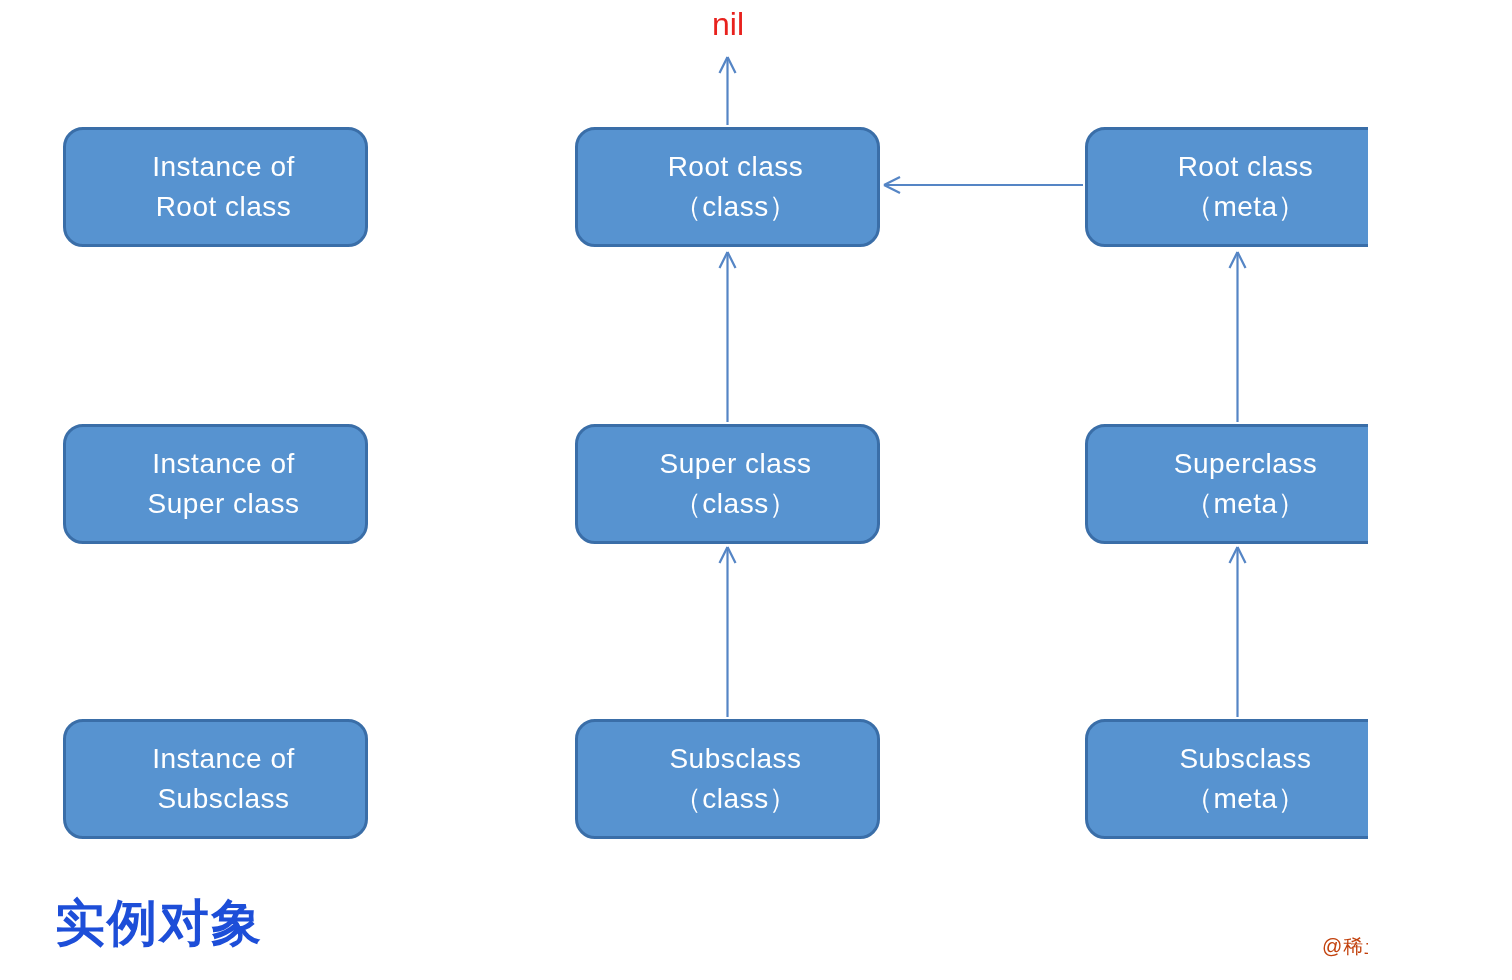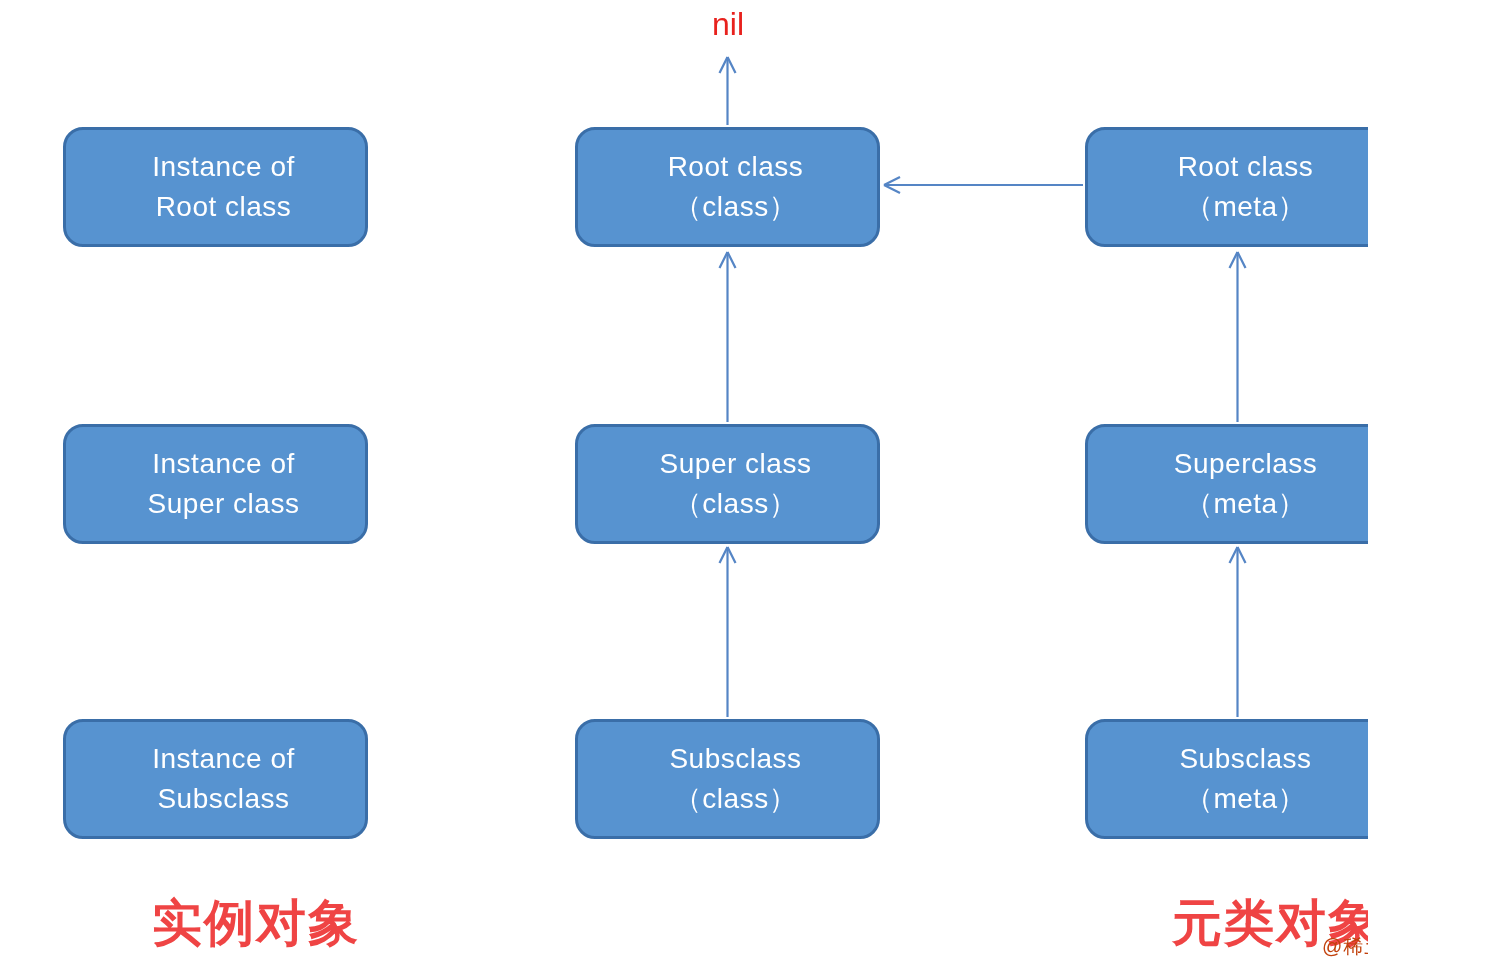--- a/index.html
+++ b/index.html
@@ -54,22 +54,22 @@
   }
   #arrow-layer line {
     stroke: #5585c5;
     stroke-width: 2.2;
     fill: none;
   }
   .column-label {
     position: absolute;
     top: 890px;
     width: 305px;
-    text-align: right;
-    color: #ef4444;
+    text-align: left;
+    color: #1d4ed8;
     font-family: "Liberation Serif", serif;
     font-weight: 700;
     font-size: 50px;
     letter-spacing: 2px;
     white-space: nowrap;
   }
   #column-label-instance { left: 55px; }
   #column-label-class    { left: 575px; }
   #column-label-meta     { left: 1075px; }
   #watermark {
@@ -161,17 +161,16 @@
   <div class="node col3 row2">
     <span>Superclass</span>
     <span>（meta）</span>
   </div>
   <div class="node col3 row3">
     <span>Subsclass</span>
     <span>（meta）</span>
   </div>
 
   <div id="column-label-instance" class="column-label">实例对象</div>
-  <div id="column-label-meta" class="column-label">元类对象</div>
 
   <div id="watermark">@稀土掘金技术社区</div>
 
 </div>
 
 </body></html>

